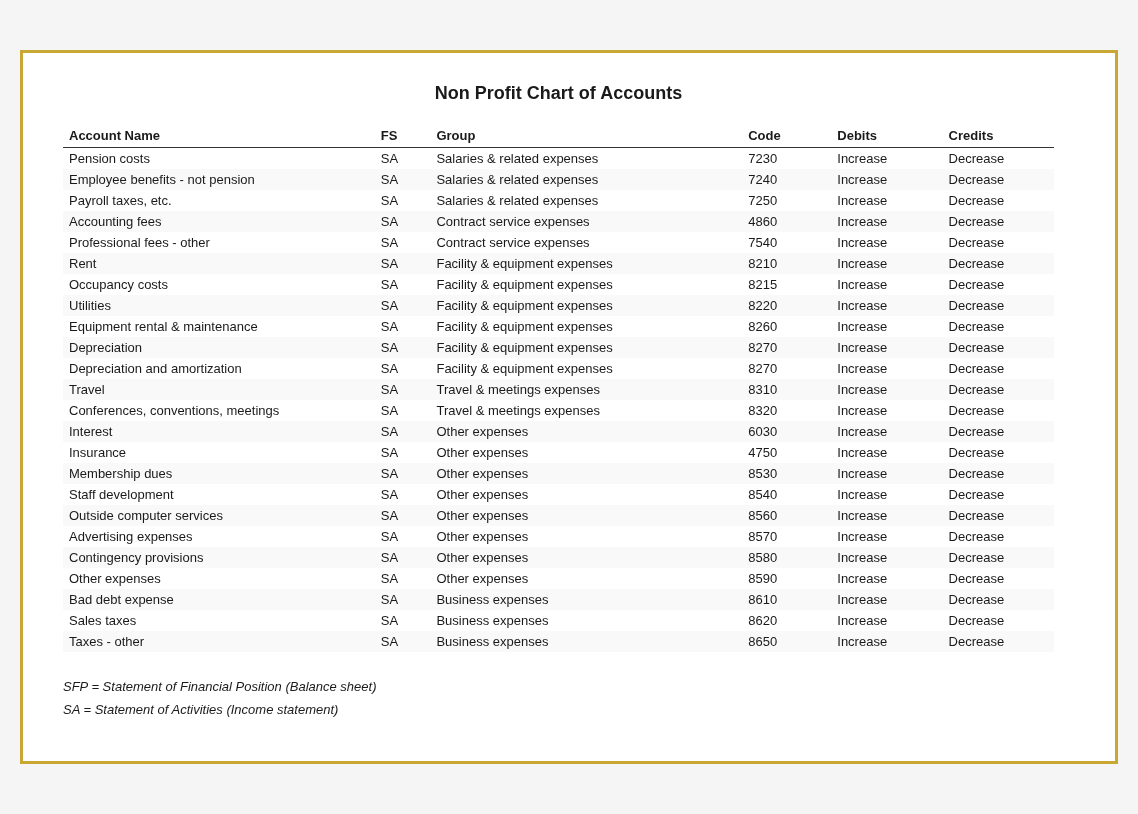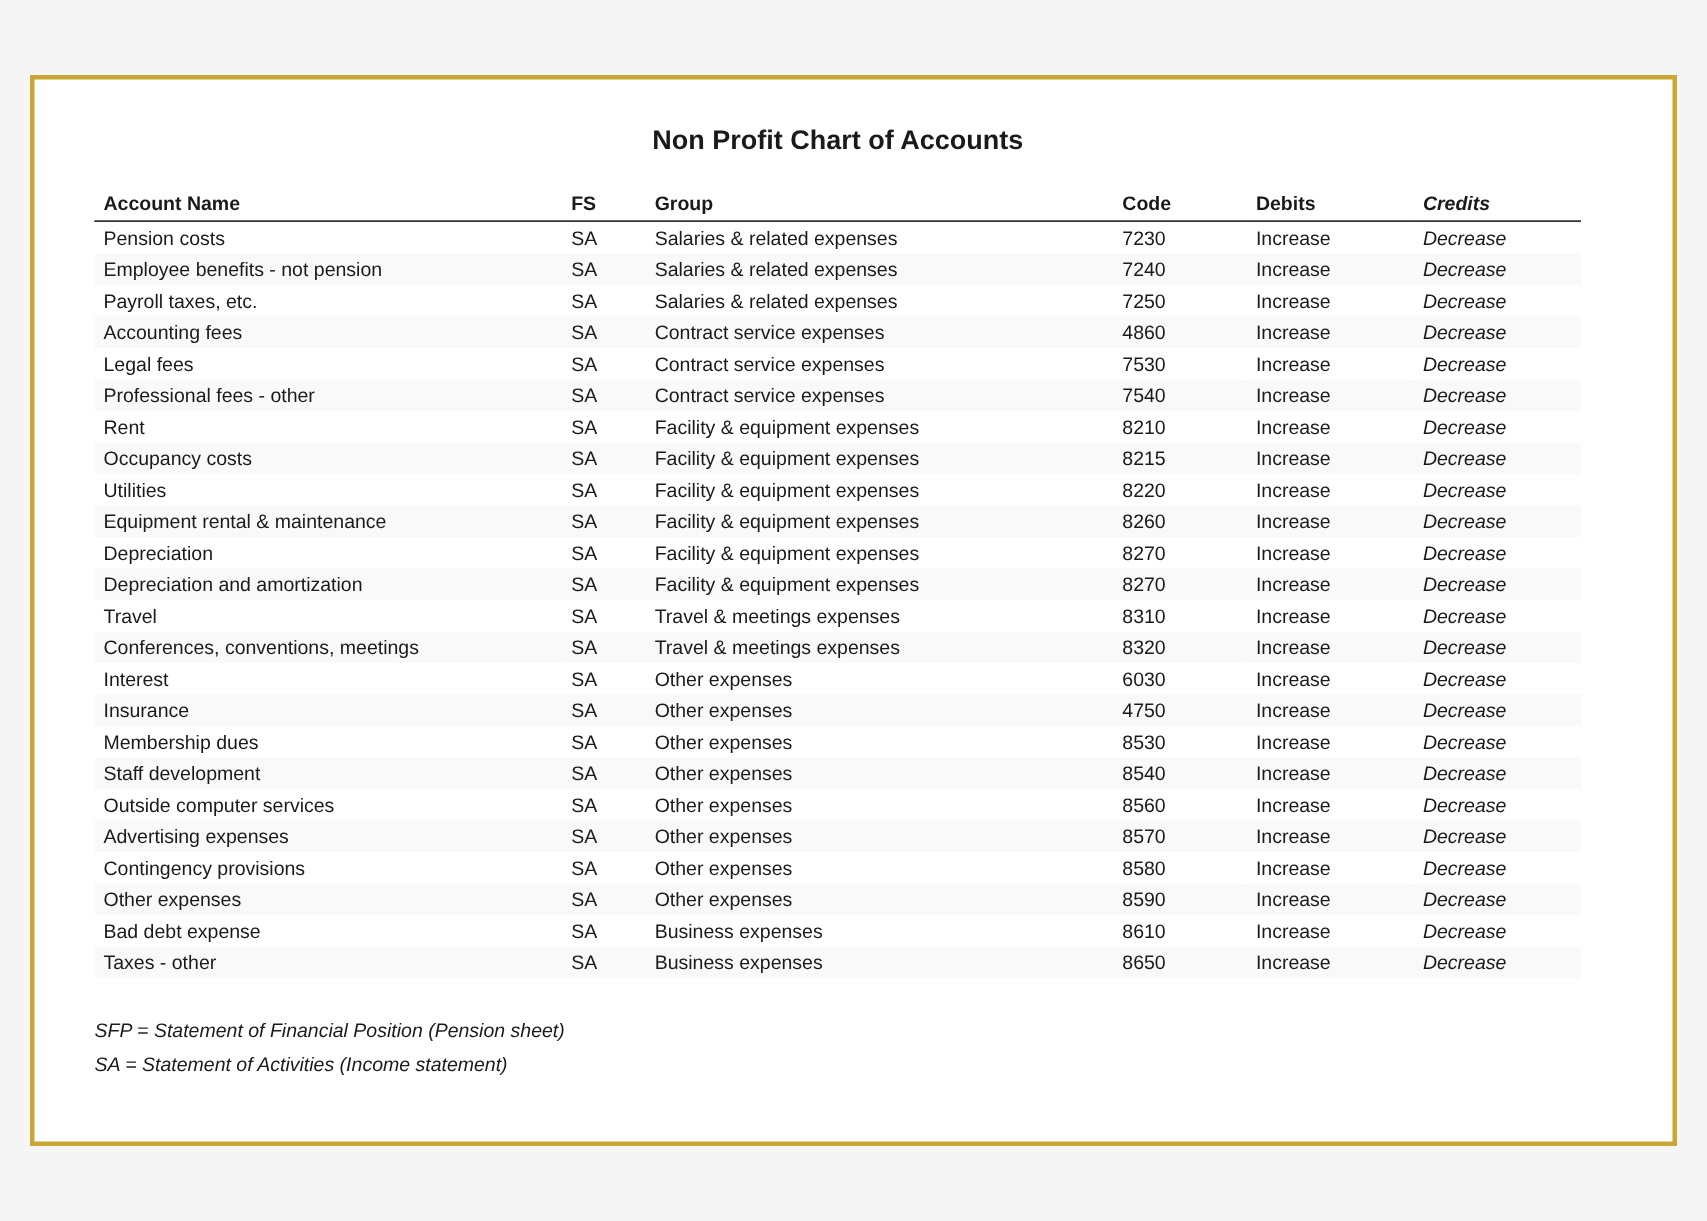--- a/index.html
+++ b/index.html
@@ -54,21 +54,21 @@
 
     tbody tr:nth-child(even) {
       background-color: #f9f9f9;
     }
 
     .col-account { width: 28%; }
     .col-fs { width: 5%; }
     .col-group { width: 28%; }
     .col-code { width: 8%; }
     .col-debits { width: 10%; }
-    .col-credits { width: 10%; font-style: italic; }
+    .col-credits { width: 10%; }
 
     .footnotes {
       margin-top: 24px;
       font-size: 13px;
       font-style: italic;
       color: #1a1a1a;
       line-height: 1.7;
     }
   </style>
 </head>
@@ -115,28 +115,20 @@
         </tr>
         <tr>
           <td class="col-account">Accounting fees</td>
           <td class="col-fs">SA</td>
           <td class="col-group">Contract service expenses</td>
           <td class="col-code">4860</td>
           <td class="col-debits">Increase</td>
           <td class="col-credits">Decrease</td>
         </tr>
         <tr>
-          <td class="col-account">Legal fees</td>
-          <td class="col-fs">SA</td>
-          <td class="col-group">Contract service expenses</td>
-          <td class="col-code">7530</td>
-          <td class="col-debits">Increase</td>
-          <td class="col-credits">Decrease</td>
-        </tr>
-        <tr>
           <td class="col-account">Professional fees - other</td>
           <td class="col-fs">SA</td>
           <td class="col-group">Contract service expenses</td>
           <td class="col-code">7540</td>
           <td class="col-debits">Increase</td>
           <td class="col-credits">Decrease</td>
         </tr>
         <tr>
           <td class="col-account">Rent</td>
           <td class="col-fs">SA</td>
@@ -267,27 +259,35 @@
         </tr>
         <tr>
           <td class="col-account">Bad debt expense</td>
           <td class="col-fs">SA</td>
           <td class="col-group">Business expenses</td>
           <td class="col-code">8610</td>
           <td class="col-debits">Increase</td>
           <td class="col-credits">Decrease</td>
         </tr>
         <tr>
+          <td class="col-account">Sales taxes</td>
+          <td class="col-fs">SA</td>
+          <td class="col-group">Business expenses</td>
+          <td class="col-code">8620</td>
+          <td class="col-debits">Increase</td>
+          <td class="col-credits">Decrease</td>
+        </tr>
+        <tr>
           <td class="col-account">Taxes - other</td>
           <td class="col-fs">SA</td>
           <td class="col-group">Business expenses</td>
           <td class="col-code">8650</td>
           <td class="col-debits">Increase</td>
           <td class="col-credits">Decrease</td>
         </tr>
       </tbody>
   </table>
 
   <div class="footnotes">
-    <div>SFP = Statement of Financial Position (Pension sheet)</div>
+    <div>SFP = Statement of Financial Position (Balance sheet)</div>
     <div>SA = Statement of Activities (Income statement)</div>
   </div>
 </div>
 
 </body></html>

